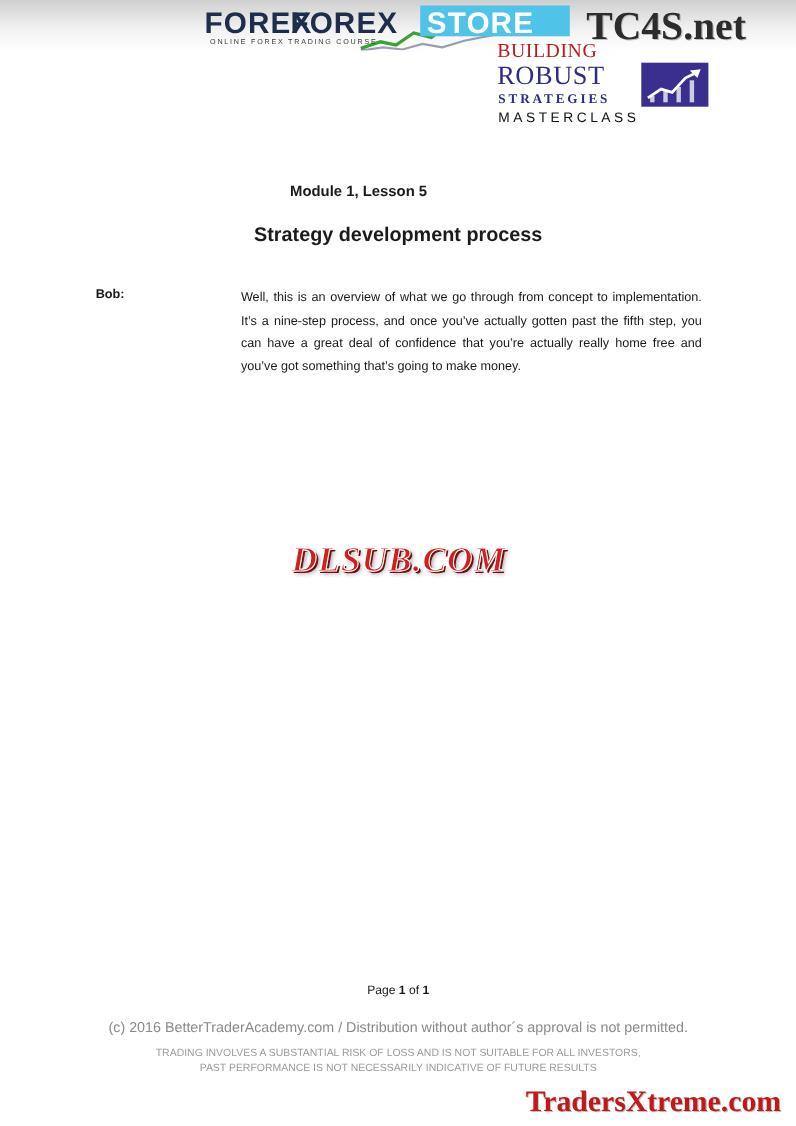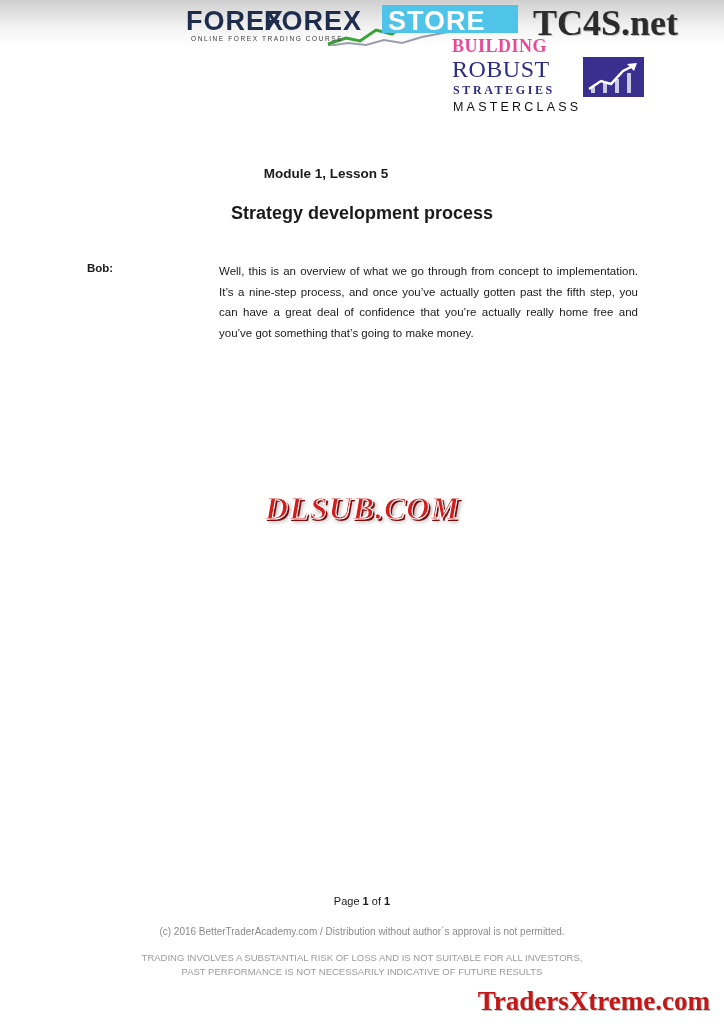--- a/index.html
+++ b/index.html
@@ -92,23 +92,23 @@
     top: 36px;
     width: 192px;
     height: 80px;
     color: #2b2b7a;
     font-family: "Liberation Serif", serif;
   }
   .mc-building {
     position: absolute;
     left: 0; top: 0;
     font-size: 18px;
-    font-weight: bold;
+    font-weight: normal;
     letter-spacing: 0.5px;
-    color: #ec4899;
+    color: #b91c1c;
   }
   .mc-robust {
     position: absolute;
     left: 0; top: 20px;
     font-size: 24px;
     font-weight: normal;
     letter-spacing: 0.5px;
     color: #2c2c84;
   }
   .mc-strategies {
@@ -222,21 +222,21 @@
     font-size: 11px;
     color: #1a1a1a;
   }
   .page-num b { font-weight: bold; }
   .copyright {
     position: absolute;
     left: 0;
     top: 926px;
     width: 724px;
     text-align: center;
-    font-size: 10px;
+    font-size: 13px;
     color: #8a8a8a;
   }
   .risk {
     position: absolute;
     left: 0;
     top: 951px;
     width: 724px;
     text-align: center;
     font-size: 9.5px;
     line-height: 14px;

